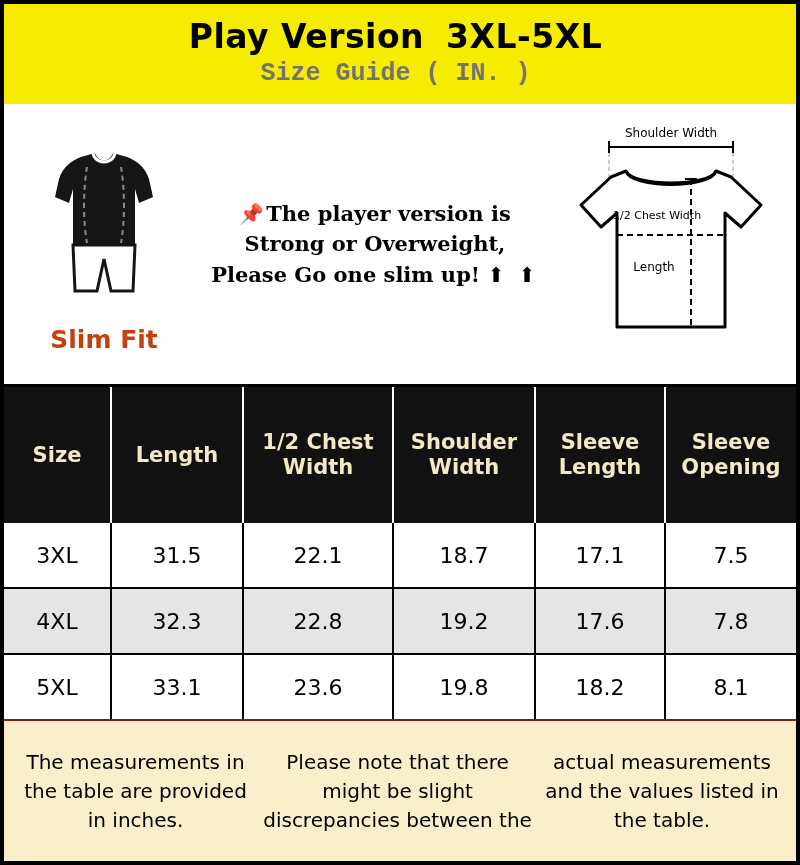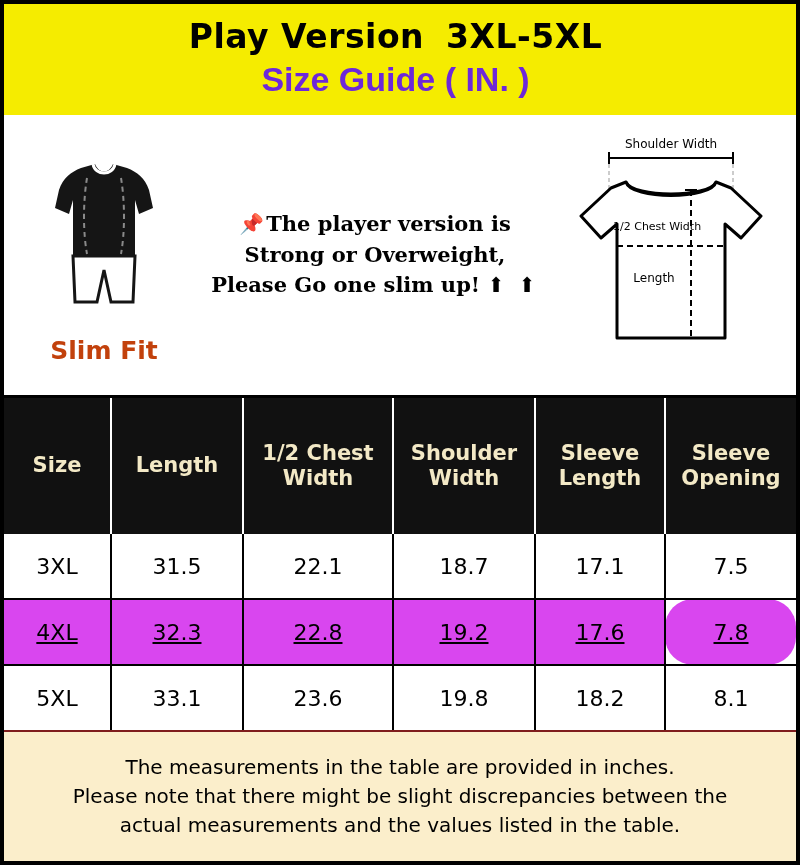--- a/index.html
+++ b/index.html
@@ -35,24 +35,24 @@
     font-weight: bold;
     font-size: 33px;
     color: #000;
     letter-spacing: 0.5px;
     line-height: 1.18;
   }
   .header .line1 .sizes {
     margin-left: 22px;
   }
   .header .line2 {
-    font-family: Liberation Sans, sans-serif;
-    font-weight: bold;
-    font-size: 34px;
-    color: #6d28d9;
+    font-family: Liberation Mono, monospace;
+    font-weight: bold;
+    font-size: 25px;
+    color: #737373;
     line-height: 1.18;
     margin-top: 2px;
   }
 
   
   .info {
     display: flex;
     align-items: stretch;
     background: #ffffff;
     height: 283px;
@@ -129,36 +129,36 @@
     font-family: "DejaVu Sans", sans-serif;
     font-size: 22px;
     color: #000;
     text-align: center;
     height: 62px;
     vertical-align: middle;
     border-right: 2px solid #000000;
     border-bottom: 2px solid #000000;
     margin-top: 12px;
   }
-  table.size-table td:last-child { border-right: none; border-radius: 28px; }
-  table.size-table tr.alt td { background: #d946ef; text-decoration: underline; }
+  table.size-table td:last-child { border-right: none; }
+  table.size-table tr.alt td { background: #e5e5e5; }
   table.size-table tr:last-child td { border-bottom: 2px solid #7f1d1d; }
   col.c0 { width: 107px; }
   col.c1 { width: 132px; }
   col.c2 { width: 150px; }
   col.c3 { width: 142px; }
   col.c4 { width: 130px; }
   col.c5 { width: 131px; }
 
   
   .footer {
     flex: 1;
     background: #fbeecb;
     display: flex;
-    flex-direction: column;
+    flex-direction: row;
     align-items: center;
     justify-content: center;
     text-align: center;
     padding: 20px 12px;
   }
   .footer p {
     margin: 0;
     font-family: "DejaVu Sans", sans-serif;
     font-size: 20px;
     color: #000;

